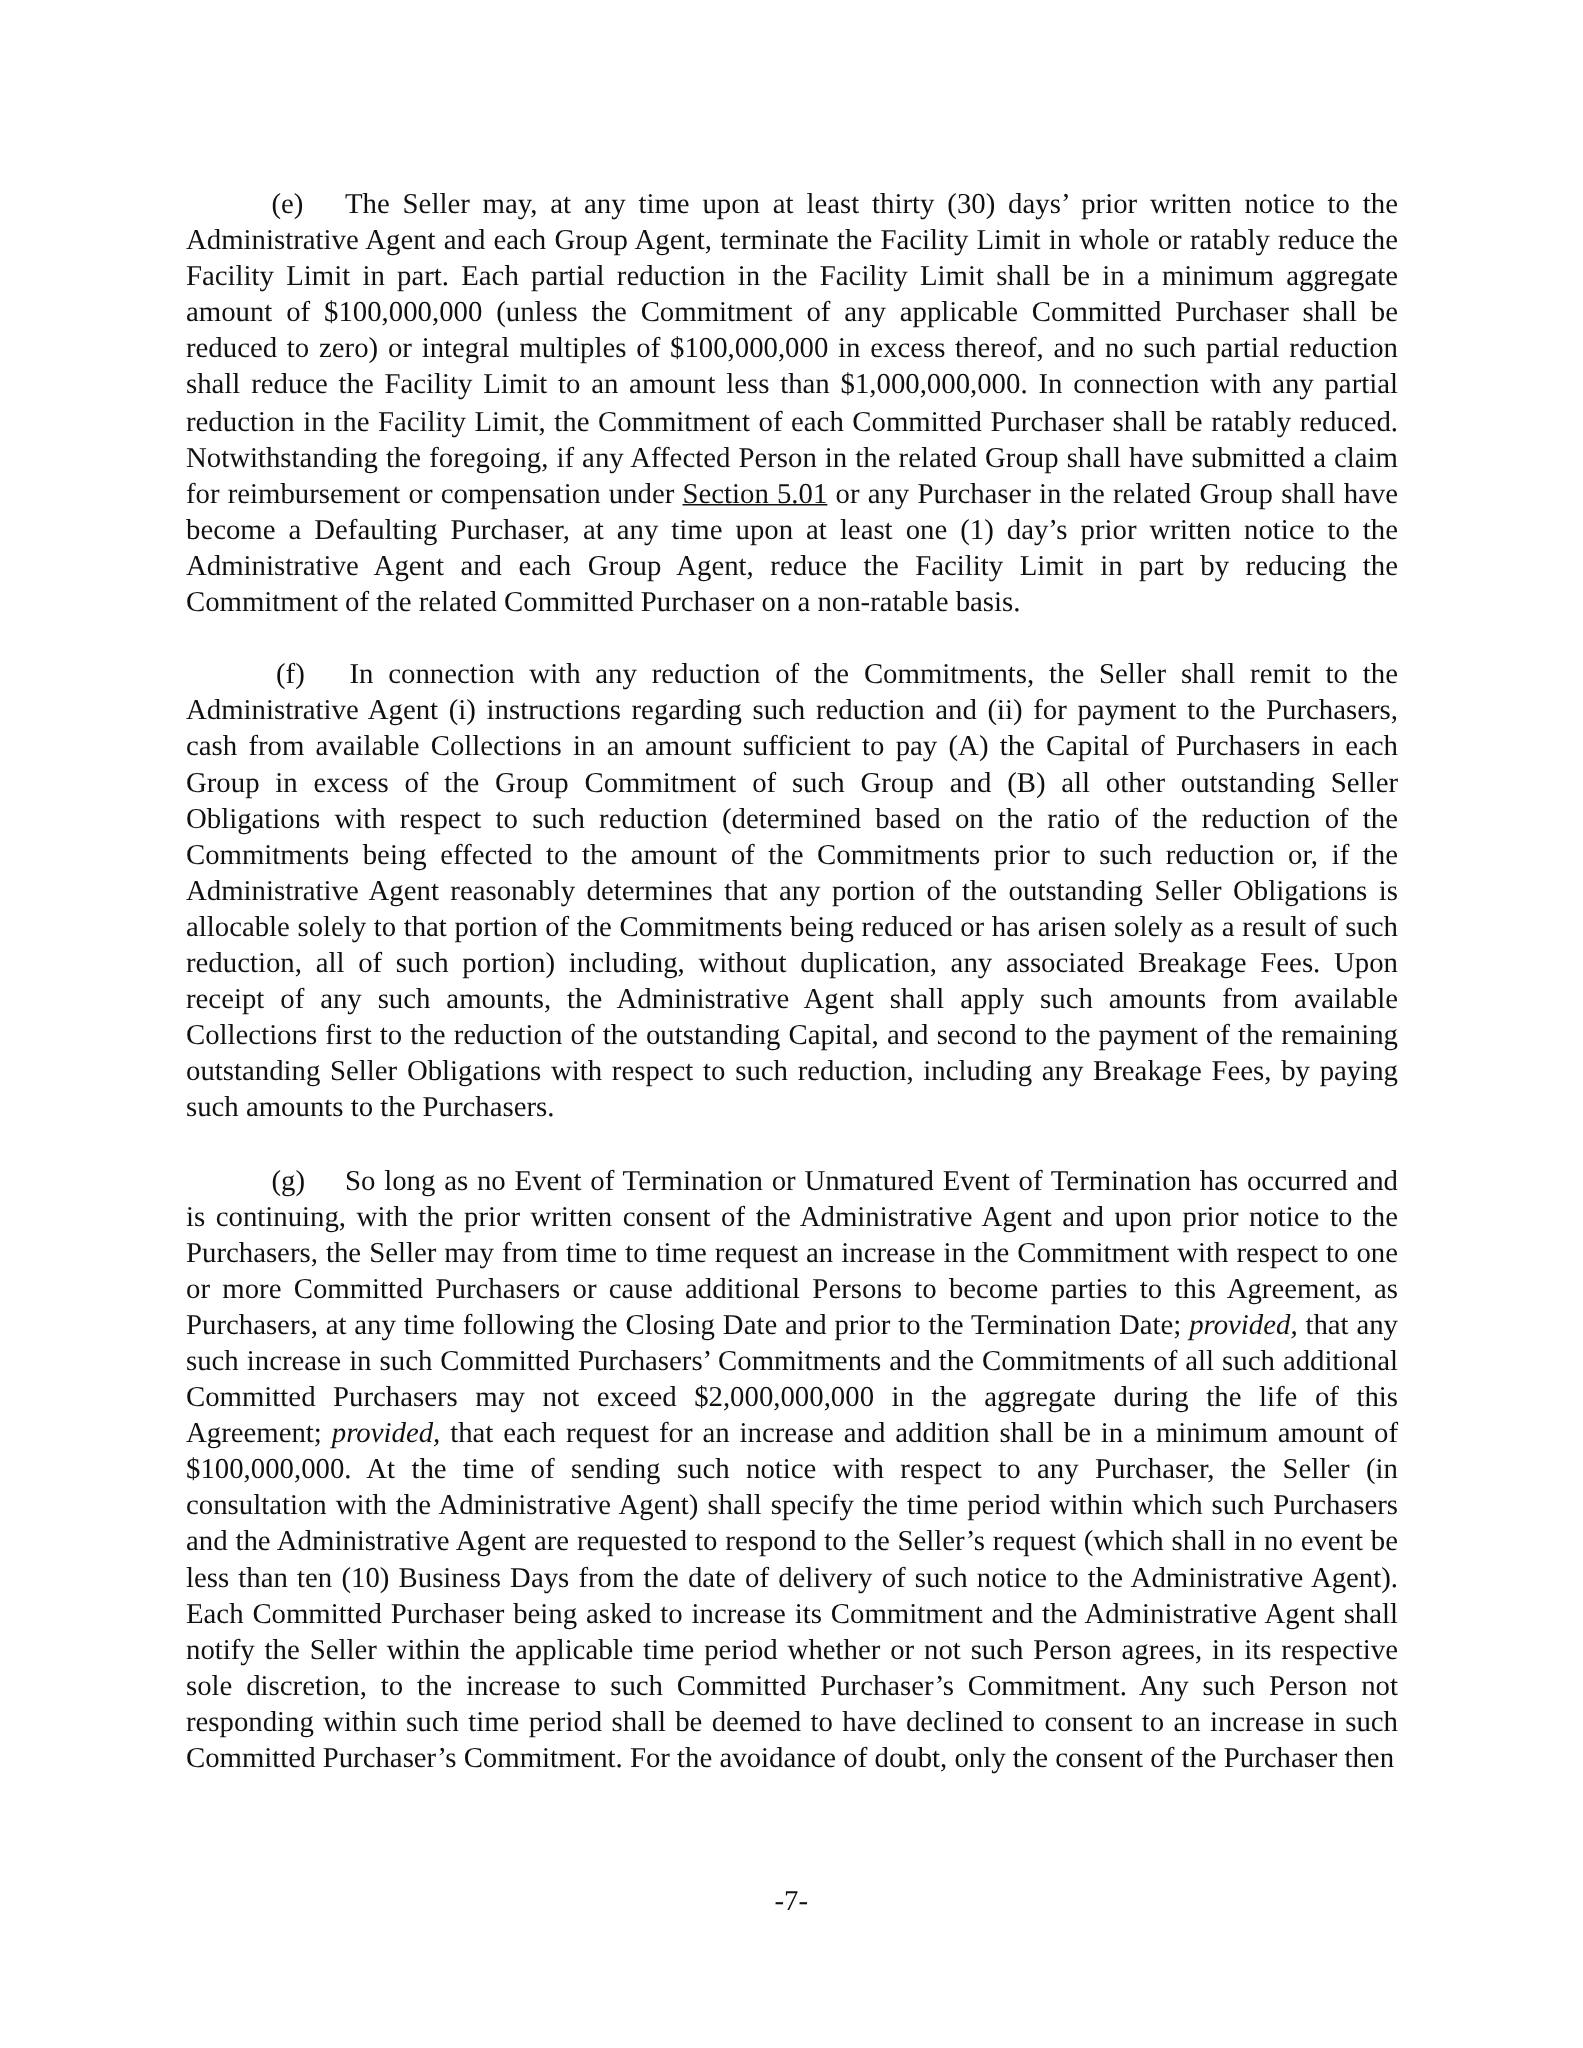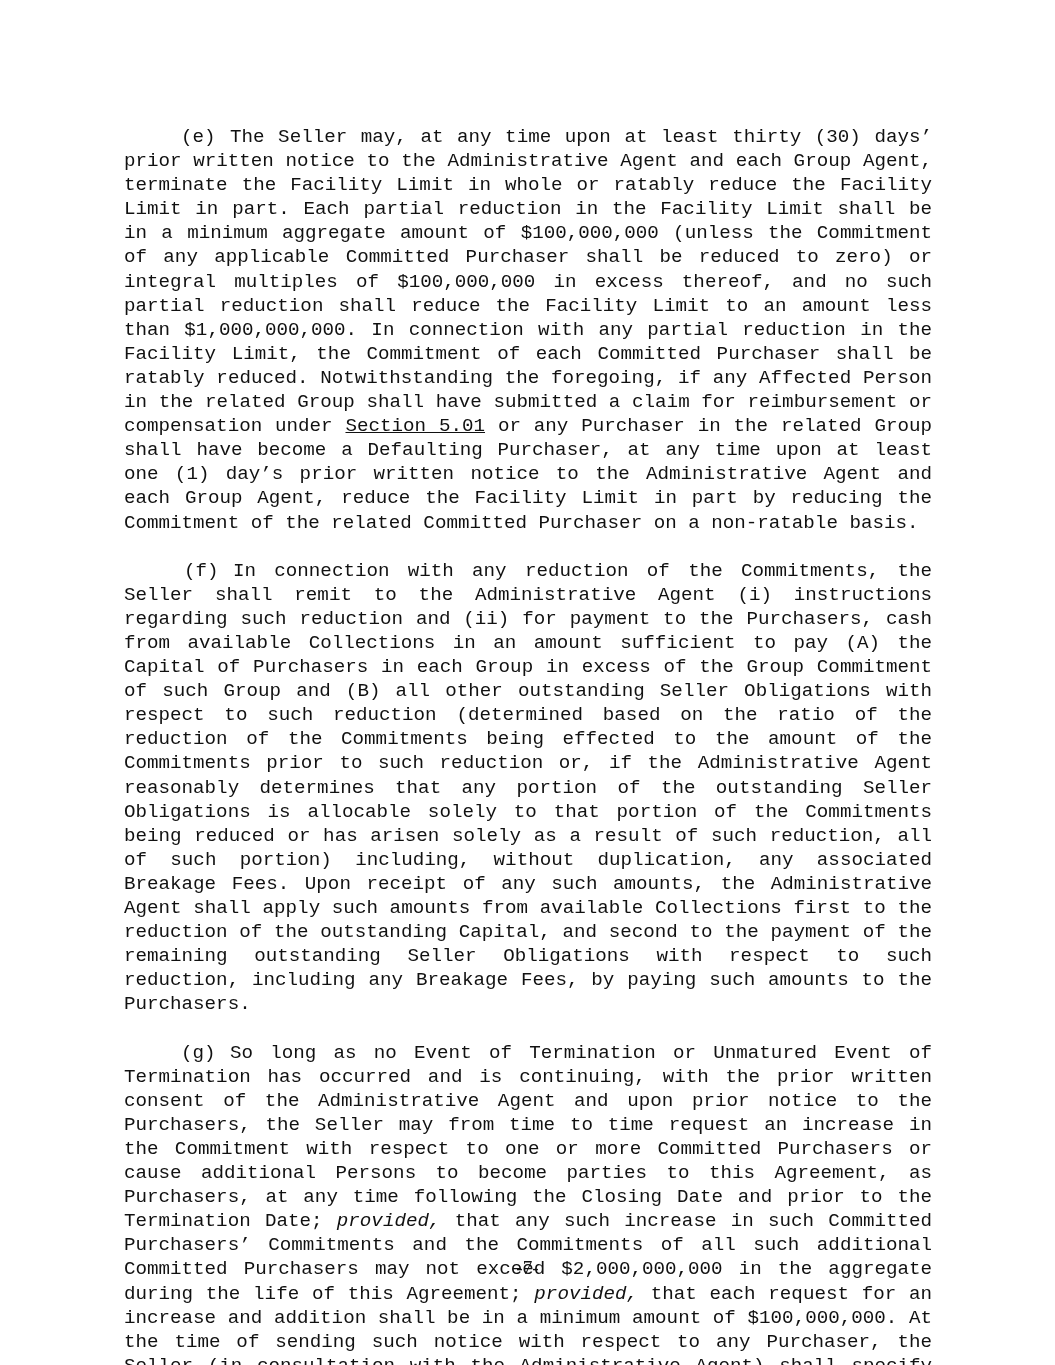--- a/index.html
+++ b/index.html
@@ -8,21 +8,21 @@
       position: absolute;
       left: 124px;
       top: 125px;
       width: 808px;
       font-family: "Liberation Serif", serif;
       font-size: 19.2px;
       line-height: 24.1px;
       color: #111111;
       text-align: justify;
     }
-    .para { margin: 0 0 24.1px 0; text-indent: 57px; font-family: Liberation Mono, monospace; }
+    .para { margin: 0 0 24.1px 0; text-indent: 57px; }
     .para.f { text-indent: 60px; }
     .label { display: inline-block; width: 49px; text-indent: 0; }
     .u { text-decoration: underline; }
     .i { font-style: italic; }
     .footer {
       position: absolute;
       left: 0; width: 1055px;
       top: 1257px;
       text-align: center;
       font-family: "Liberation Serif", serif;

